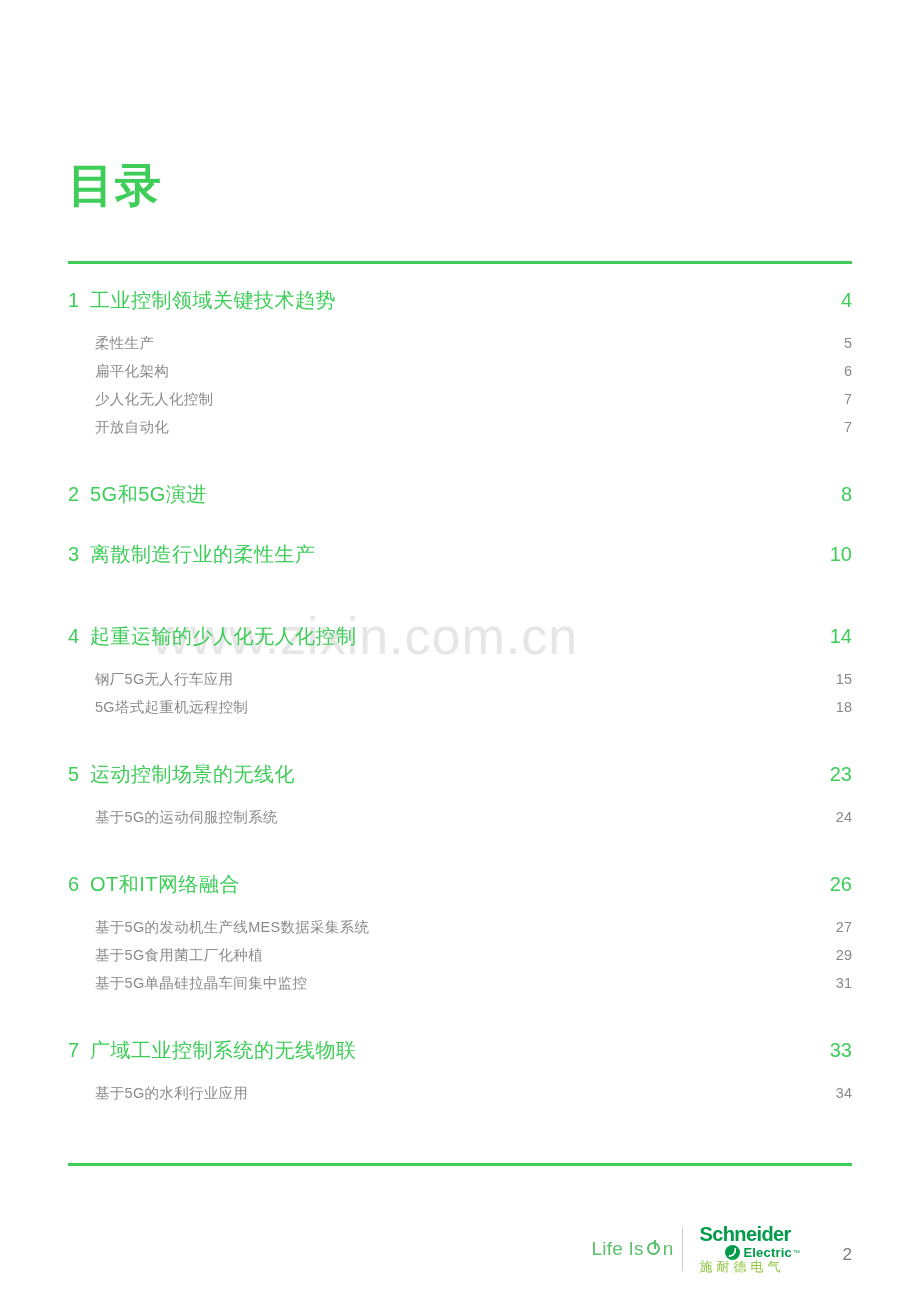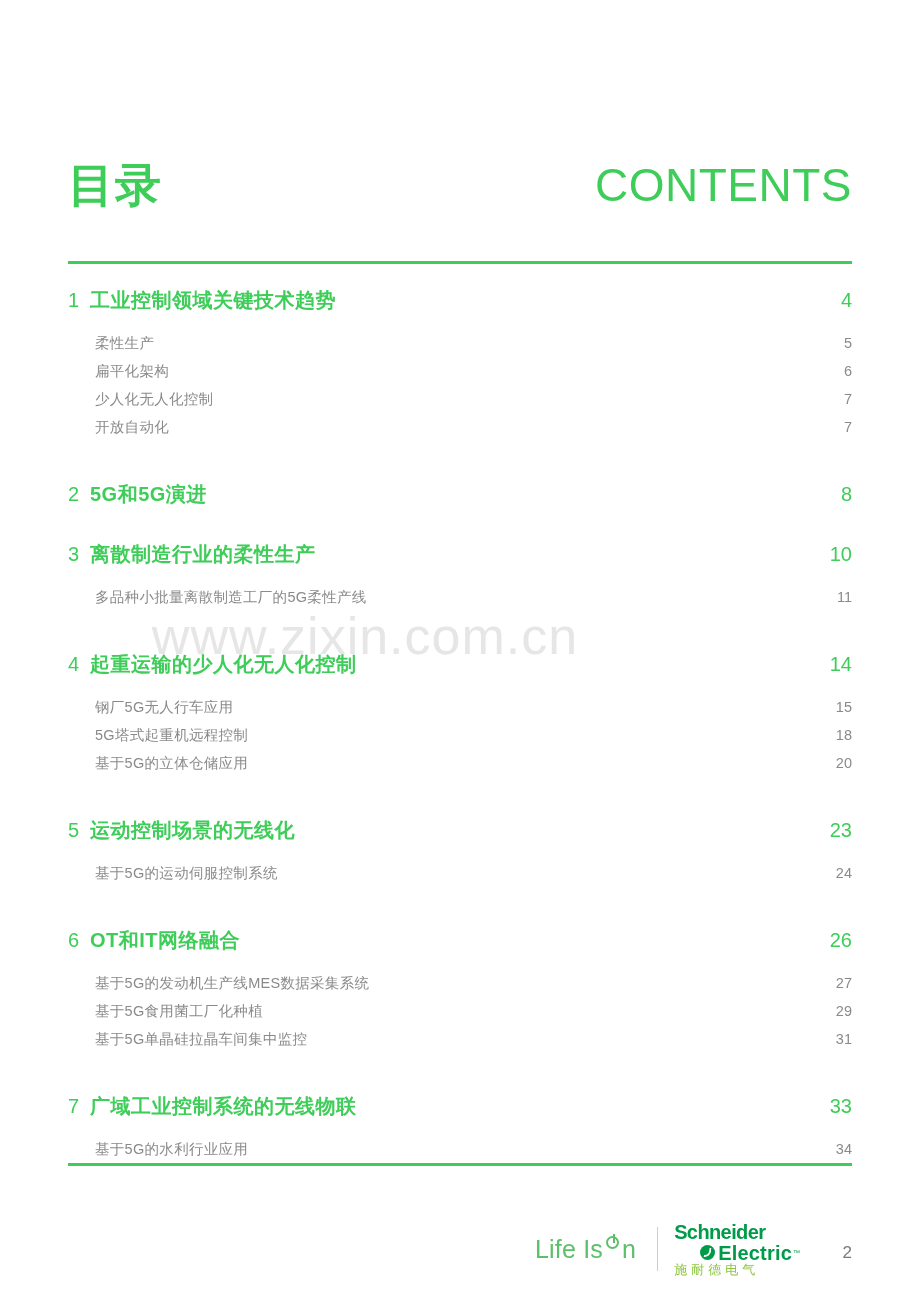--- a/index.html
+++ b/index.html
@@ -102,21 +102,21 @@
     margin-top: 0;
   }
   .entry.lvl1 .num {
     width: 22px;
     flex: 0 0 22px;
     text-align: left;
     font-weight: 400;
   }
   .entry.lvl1 .label {
     flex: 1 1 auto;
-    font-weight: 700;
+    font-weight: 400;
     letter-spacing: 0.5px;
   }
   .entry.lvl1 .pg {
     flex: 0 0 40px;
     text-align: right;
     font-size: 20px;
   }
 
   
   .entry.lvl2 {
@@ -150,25 +150,25 @@
     top: 1218px;
     width: 784px;
     height: 62px;
     display: flex;
     align-items: center;
     justify-content: flex-end;
     z-index: 2;
   }
   .life-is-on {
     display: flex;
-    align-items: flex-start;
+    align-items: center;
     color: #5cbf6a;
-    font-size: 25px;
+    font-size: 19px;
     letter-spacing: 0.2px;
-    margin-right: 21px;
+    margin-right: 9px;
     white-space: nowrap;
   }
   .life-is-on .power {
     display: inline-block;
     width: 16px;
     height: 16px;
     position: relative;
     margin: 0 0px 0 3px;
     vertical-align: -2px;
   }
@@ -232,21 +232,21 @@
     left: 4px; top: 3px;
     width: 7px; height: 9px;
     border: 2px solid #ffffff;
     border-top: none;
     border-left: none;
     border-radius: 0 0 6px 0;
     box-sizing: border-box;
     transform: skewX(-8deg);
   }
   .se-electric {
-    font-size: 20px;
+    font-size: 13px;
     font-weight: 700;
     color: #009b48;
     letter-spacing: 0.2px;
     line-height: 1;
   }
   .se-tm {
     font-size: 7px;
     color: #009b48;
     vertical-align: super;
     margin-left: 1px;
@@ -273,21 +273,20 @@
 </style>
 </head>
 <body>
 
 <div class="page">
 
   <div class="watermark">www.zixin.com.cn</div>
 
   <div class="header">
     <div class="title-cn">目录</div>
-    <div class="title-en">CONTENTS</div>
   </div>
 
   <div class="rule rule-top"></div>
   <div class="rule rule-bottom"></div>
 
   <div class="toc" id="toc-root">
       <div class="group">
         <div class="entry lvl1">
           <span class="num">1</span>
           <span class="label">工业控制领域关键技术趋势</span>
@@ -324,48 +323,38 @@
         </div>
       </div>
       <div class="gap-md"></div>
       <div class="group">
         <div class="entry lvl1">
           <span class="num">3</span>
           <span class="label">离散制造行业的柔性生产</span>
           <span class="pg">10</span>
         </div>
         <div class="gap-sm"></div>
-        <div class="entry lvl2">
-          <span class="num"></span>
-          <span class="label">多品种小批量离散制造工厂的5G柔性产线</span>
-          <span class="pg">11</span>
-        </div>
       </div>
       <div class="gap-lg"></div>
       <div class="group">
         <div class="entry lvl1">
           <span class="num">4</span>
           <span class="label">起重运输的少人化无人化控制</span>
           <span class="pg">14</span>
         </div>
         <div class="gap-sm"></div>
         <div class="entry lvl2">
           <span class="num"></span>
           <span class="label">钢厂5G无人行车应用</span>
           <span class="pg">15</span>
         </div>
         <div class="entry lvl2">
           <span class="num"></span>
           <span class="label">5G塔式起重机远程控制</span>
           <span class="pg">18</span>
-        </div>
-        <div class="entry lvl2">
-          <span class="num"></span>
-          <span class="label">基于5G的立体仓储应用</span>
-          <span class="pg">20</span>
         </div>
       </div>
       <div class="gap-lg"></div>
       <div class="group">
         <div class="entry lvl1">
           <span class="num">5</span>
           <span class="label">运动控制场景的无线化</span>
           <span class="pg">23</span>
         </div>
         <div class="gap-sm"></div>

